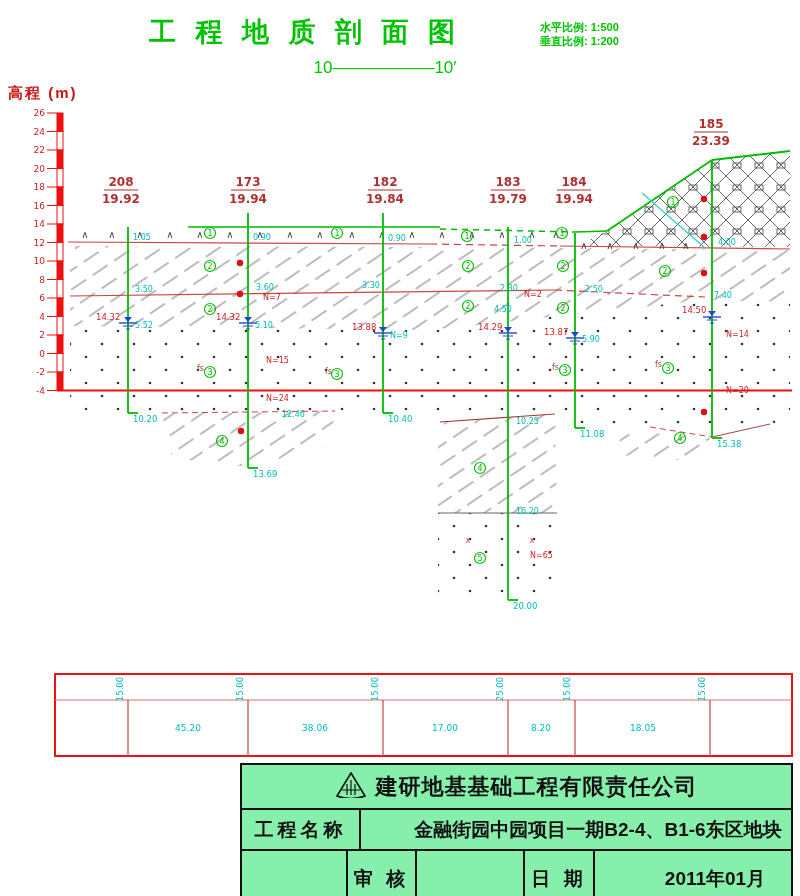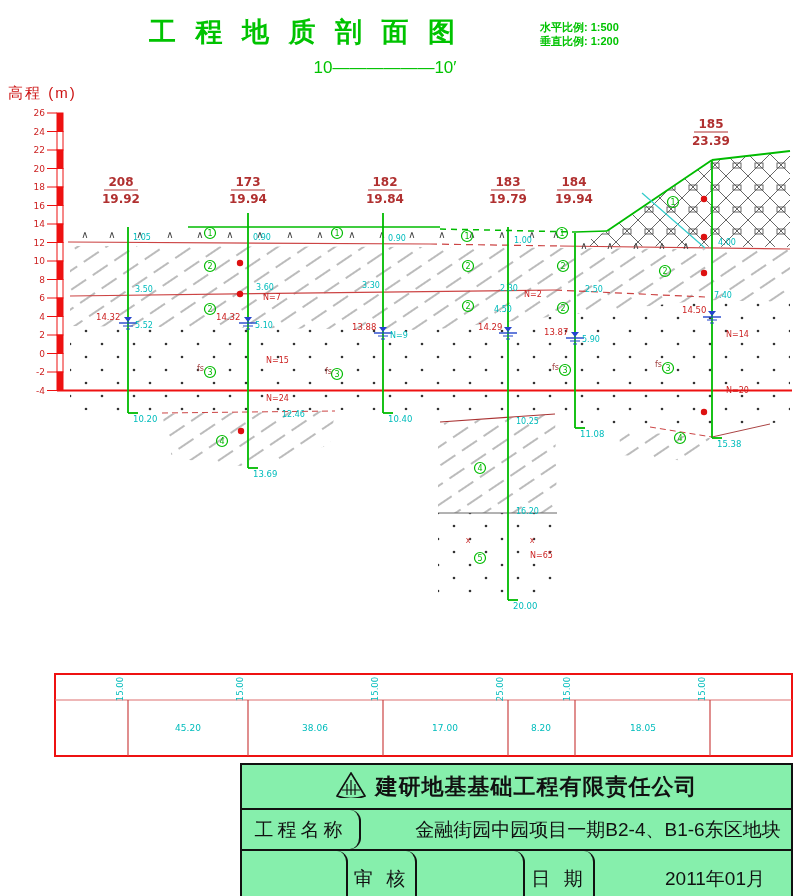--- a/index.html
+++ b/index.html
@@ -1,29 +1,29 @@
 <!DOCTYPE html>
 <html><head>
 <meta charset="utf-8">
 <style>
   html,body{margin:0;padding:0;background:#fff;}
   body{width:800px;height:896px;position:relative;font-family:"Liberation Sans",sans-serif;overflow:hidden;}
   .abs{position:absolute;}
   #title{left:105px;top:14px;width:400px;text-align:center;color:#00c300;font-size:27px;font-weight:600;letter-spacing:6px;white-space:nowrap;}
   .scaleline{left:500px;color:#00c300;font-size:11px;font-weight:600;white-space:nowrap;margin-left:40px;}
   #section-label{left:280px;top:58px;width:210px;text-align:center;color:#00c300;font-size:17px;font-weight:400;}
-  #elev-label{left:8px;top:84px;color:#cc1111;font-size:15px;font-weight:400;letter-spacing:2px;}
+  #elev-label{left:8px;top:84px;color:#cc1111;font-size:15px;font-weight:700;letter-spacing:2px;}
   #dwg{position:absolute;left:0;top:0;}
   
   #tblock{left:240px;top:763px;width:553px;height:145px;border:2px solid #111;box-sizing:border-box;display:flex;flex-direction:column;background:#86efac;}
   .tb-row{display:flex;box-sizing:border-box;}
   .tb-row1{height:45px;border-bottom:2px solid #111;align-items:center;justify-content:center;gap:10px;}
   .tb-row2{height:41px;border-bottom:2px solid #111;}
   .tb-row3{flex:1;}
-  .tb-cell{box-sizing:border-box;display:flex;align-items:center;justify-content:center;border-right:2px solid #111;font-weight:400;color:#111;border-radius:11px;}
+  .tb-cell{box-sizing:border-box;display:flex;align-items:center;justify-content:center;border-right:2px solid #111;font-weight:700;color:#111;}
   .tb-cell:last-child{border-right:none;padding-left:44px;}
   #company{font-size:22px;font-weight:700;color:#111;letter-spacing:1px;}
   .lbl{font-size:19px;letter-spacing:4px;}
   .val{font-size:19px;}
 </style>
 </head>
 <body>
 
 <div class="abs" id="title">工 程 地 质 剖 面 图</div>
 <div class="abs scaleline" style="top:20px">水平比例: 1:500</div>

